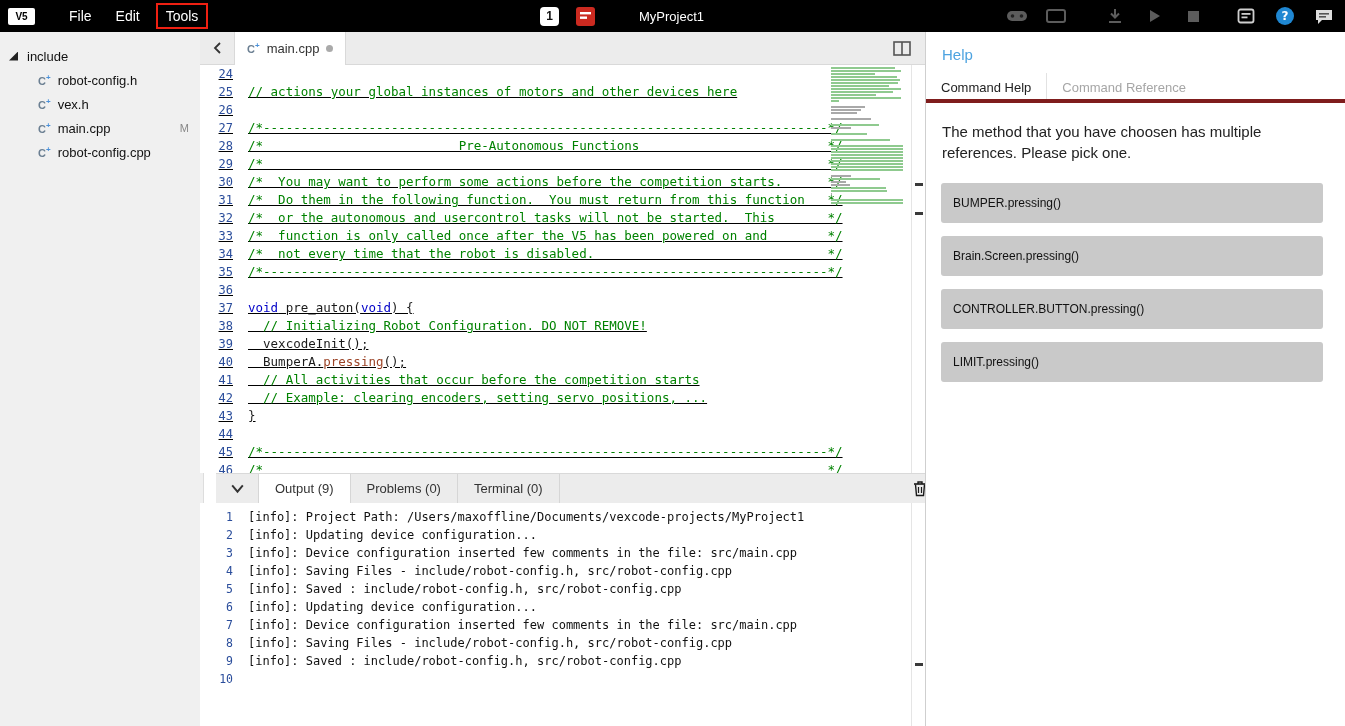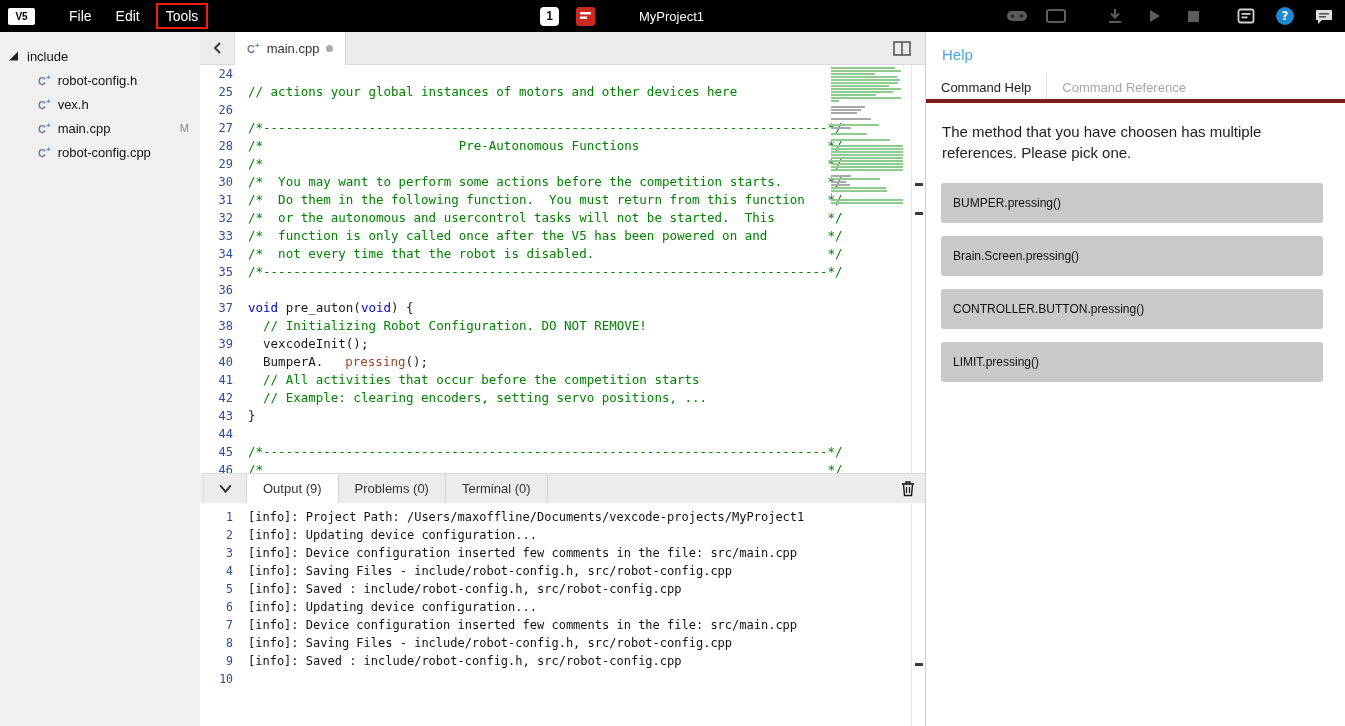--- a/index.html
+++ b/index.html
@@ -32,38 +32,38 @@
 
   
   .edit-tabbar { position:absolute; top:32px; left:200px; width:725px; height:33px; background:#ececec; border-bottom:1px solid #d9d9d9; display:flex; align-items:center; }
   .back-btn { margin-left:8px; width:20px; height:20px; display:flex; align-items:center; justify-content:center; }
   .edit-tab { margin-left:6px; height:33px; background:#fff; display:flex; align-items:center; padding:0 12px; border-left:1px solid #d9d9d9; border-right:1px solid #d9d9d9; gap:7px; font-size:13px; color:#333; }
   .mod-dot { width:7px; height:7px; border-radius:50%; background:#aaa; }
   .split-btn { margin-left:auto; margin-right:12px; width:22px; height:20px; display:flex; align-items:center; justify-content:center; }
 
   
   .code-area { position:absolute; top:65px; left:200px; width:711px; height:408px; background:#fff; overflow:hidden; }
-  .code-line { display:flex; height:18px; }
+  .code-line { display:flex; height:18px;text-decoration:underline; }
   .line-num { width:40px; padding-right:7px; text-align:right; color:#2a4d9b; font:12px/18px "DejaVu Sans Mono", monospace; flex:none; }
   .line-text { margin-left:8px; font:12.5px/18px "DejaVu Sans Mono", monospace; white-space:pre; color:#1a1a1a; }
   .tok-cm { color:#008200; }
   .tok-kw { color:#0000c8; }
-  .tok-mb { color:#9c4427;margin-left:22px; }
+  .tok-mb { color:#9c4427; }
   .tok-pl { color:#1a1a1a; }
   .minimap { position:absolute; top:2px; right:4px; width:76px; }
   .mm-row { height:2px; margin-bottom:1px; }
   .mm-g { background:#8fca8f; }
   .mm-d { background:#a9a9a9; }
 
   .ruler-editor { position:absolute; top:65px; left:911px; width:14px; height:408px; background:#fff; border-left:1px solid #e5e5e5; }
   .ruler-output { position:absolute; top:503px; left:911px; width:14px; height:223px; background:#fff; border-left:1px solid #e5e5e5; }
   .ruler-dash { position:absolute; left:3px; width:8px; height:3px; background:#3a3a3a; }
 
   
-  .bottom-tabbar { position:absolute; top:473px; left:204px; width:725px; height:30px; background:#ececec; border-top:1px solid #d9d9d9; display:flex; align-items:center; }
+  .bottom-tabbar { position:absolute; top:473px; left:216px; width:725px; height:30px; background:#ececec; border-top:1px solid #d9d9d9; display:flex; align-items:center; }
   .collapse-btn { margin-left:10px; width:22px; height:22px; display:flex; align-items:center; justify-content:center; }
   .btabs { display:flex; height:30px; margin-left:10px; }
   .btab { padding:0 16px; line-height:29px; font-size:13px; color:#333; border-right:1px solid #d6d6d6; background:transparent; }
   .btab.active { background:#fff; border-left:1px solid #d6d6d6; }
   .trash-btn { margin-left:auto; margin-right:10px; width:22px; height:22px; display:flex; align-items:center; justify-content:center; }
   .output-area { position:absolute; top:503px; left:200px; width:711px; height:223px; background:#fff; overflow:hidden; padding-top:5px; }
   .out-line { display:flex; height:18px; }
   .out-num { width:40px; padding-right:7px; text-align:right; color:#2a4d9b; font:11.5px/18px "DejaVu Sans Mono", monospace; flex:none; }
   .out-text { margin-left:8px; font:12px/18px "DejaVu Sans Mono", monospace; white-space:pre; color:#111; }
 

